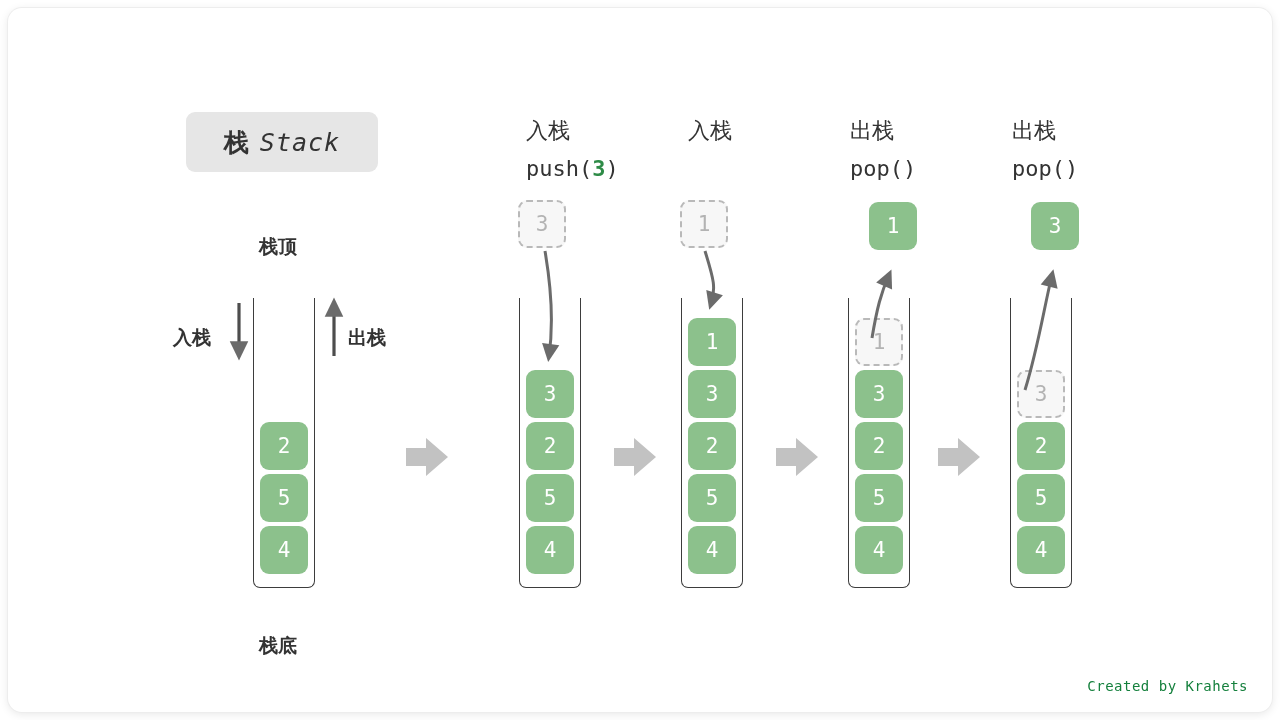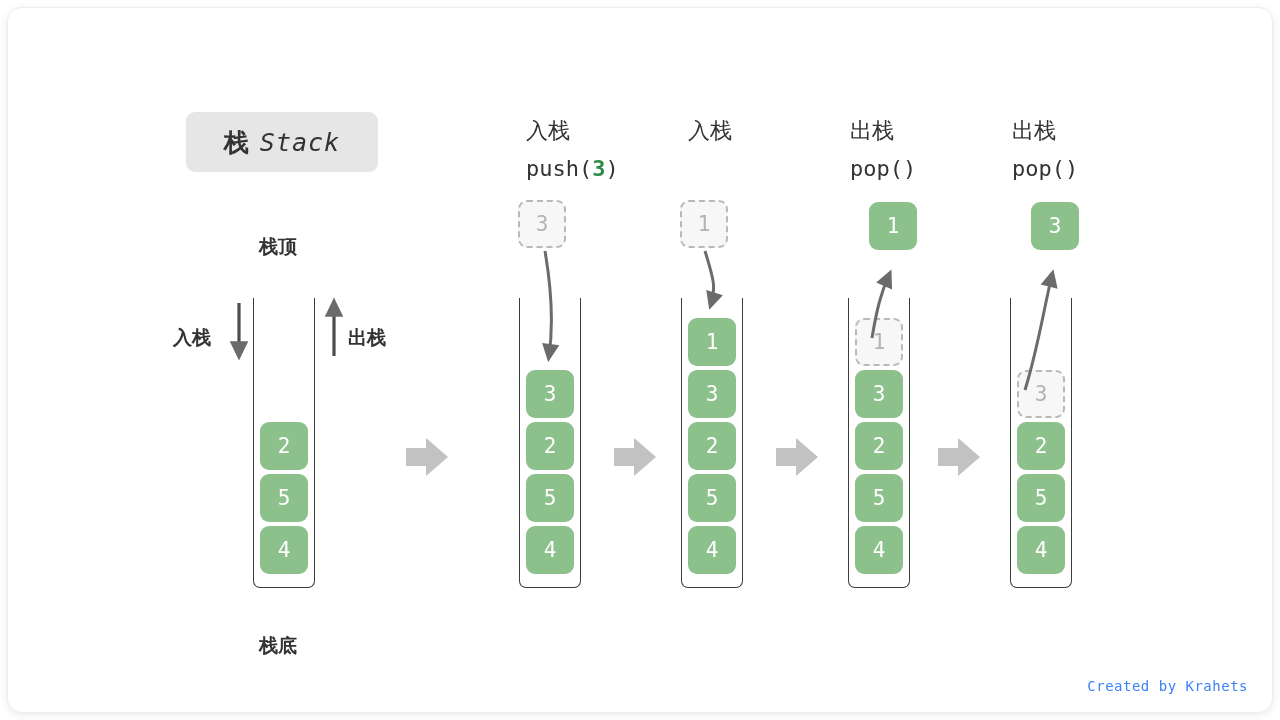--- a/index.html
+++ b/index.html
@@ -71,21 +71,21 @@
     display:flex;align-items:center;justify-content:center;
     font-size:21px;font-family:"DejaVu Sans Mono","Liberation Mono",monospace;
     box-sizing:border-box;
   }
   .float-cell.solid{background:#8cc18c;color:#ffffff;}
   .float-cell.ghost{background:#f7f7f7;border:2px dashed #b9b9b9;color:#b3b3b3;}
 
   svg.layer{position:absolute;left:0;top:0;width:1264px;height:704px;overflow:visible;pointer-events:none;}
 
   #credit{
-    position:absolute;right:24px;bottom:18px;color:#3b82f6;font-size:14px;
+    position:absolute;right:24px;bottom:18px;color:#15803d;font-size:14px;
     font-family:"DejaVu Sans Mono","Liberation Mono",monospace;letter-spacing:0.5px;
   }
 </style>
 </head>
 <body>
 
 <div id="card">
   <div class="stage">
 
     <div id="title-badge">

